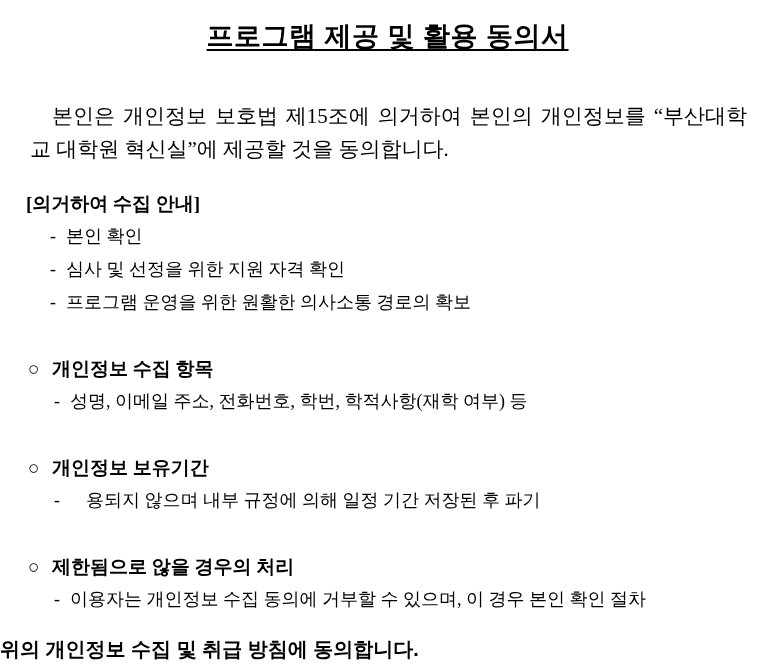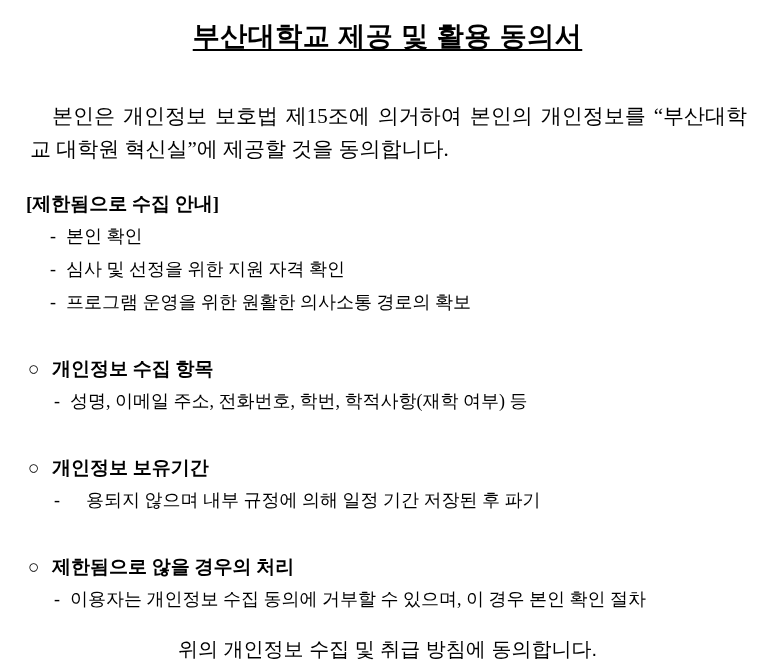--- a/index.html
+++ b/index.html
@@ -78,43 +78,43 @@
     display: block;
     padding-left: 16px;
   }
   .indent-wide .dash-item {
     padding-left: 48px;
   }
   .indent-wide .dash-item .dash {
     left: 32px;
   }
   .footer-agree {
-    text-align: center;
+    text-align: left;
     font-size: 20px;
-    font-weight: normal;
+    font-weight: bold;
     font-family: "Liberation Sans", sans-serif;
     position: absolute;
     left: 0;
     right: 0;
     bottom: 16px;
   }
   .group {
     margin-top: 0;
   }
 </style>
 </head>
 <body>
 
 <div class="page">
 
-  <h1 class="doc-title">부산대학교 제공 및 활용 동의서</h1>
+  <h1 class="doc-title">프로그램 제공 및 활용 동의서</h1>
 
   <p class="intro">본인은 개인정보 보호법 제15조에 의거하여 본인의 개인정보를 “부산대학교 대학원 혁신실”에 제공할 것을 동의합니다.</p>
 
-  <div class="section-head">[제한됨으로 수집 안내]</div>
+  <div class="section-head">[의거하여 수집 안내]</div>
 
   <ul class="dash-list">
     <li class="dash-item">
       <span class="dash">-</span>
       <span>본인 확인</span>
     </li>
     <li class="dash-item">
       <span class="dash">-</span>
       <span>심사 및 선정을 위한 지원 자격 확인</span>
     </li>

